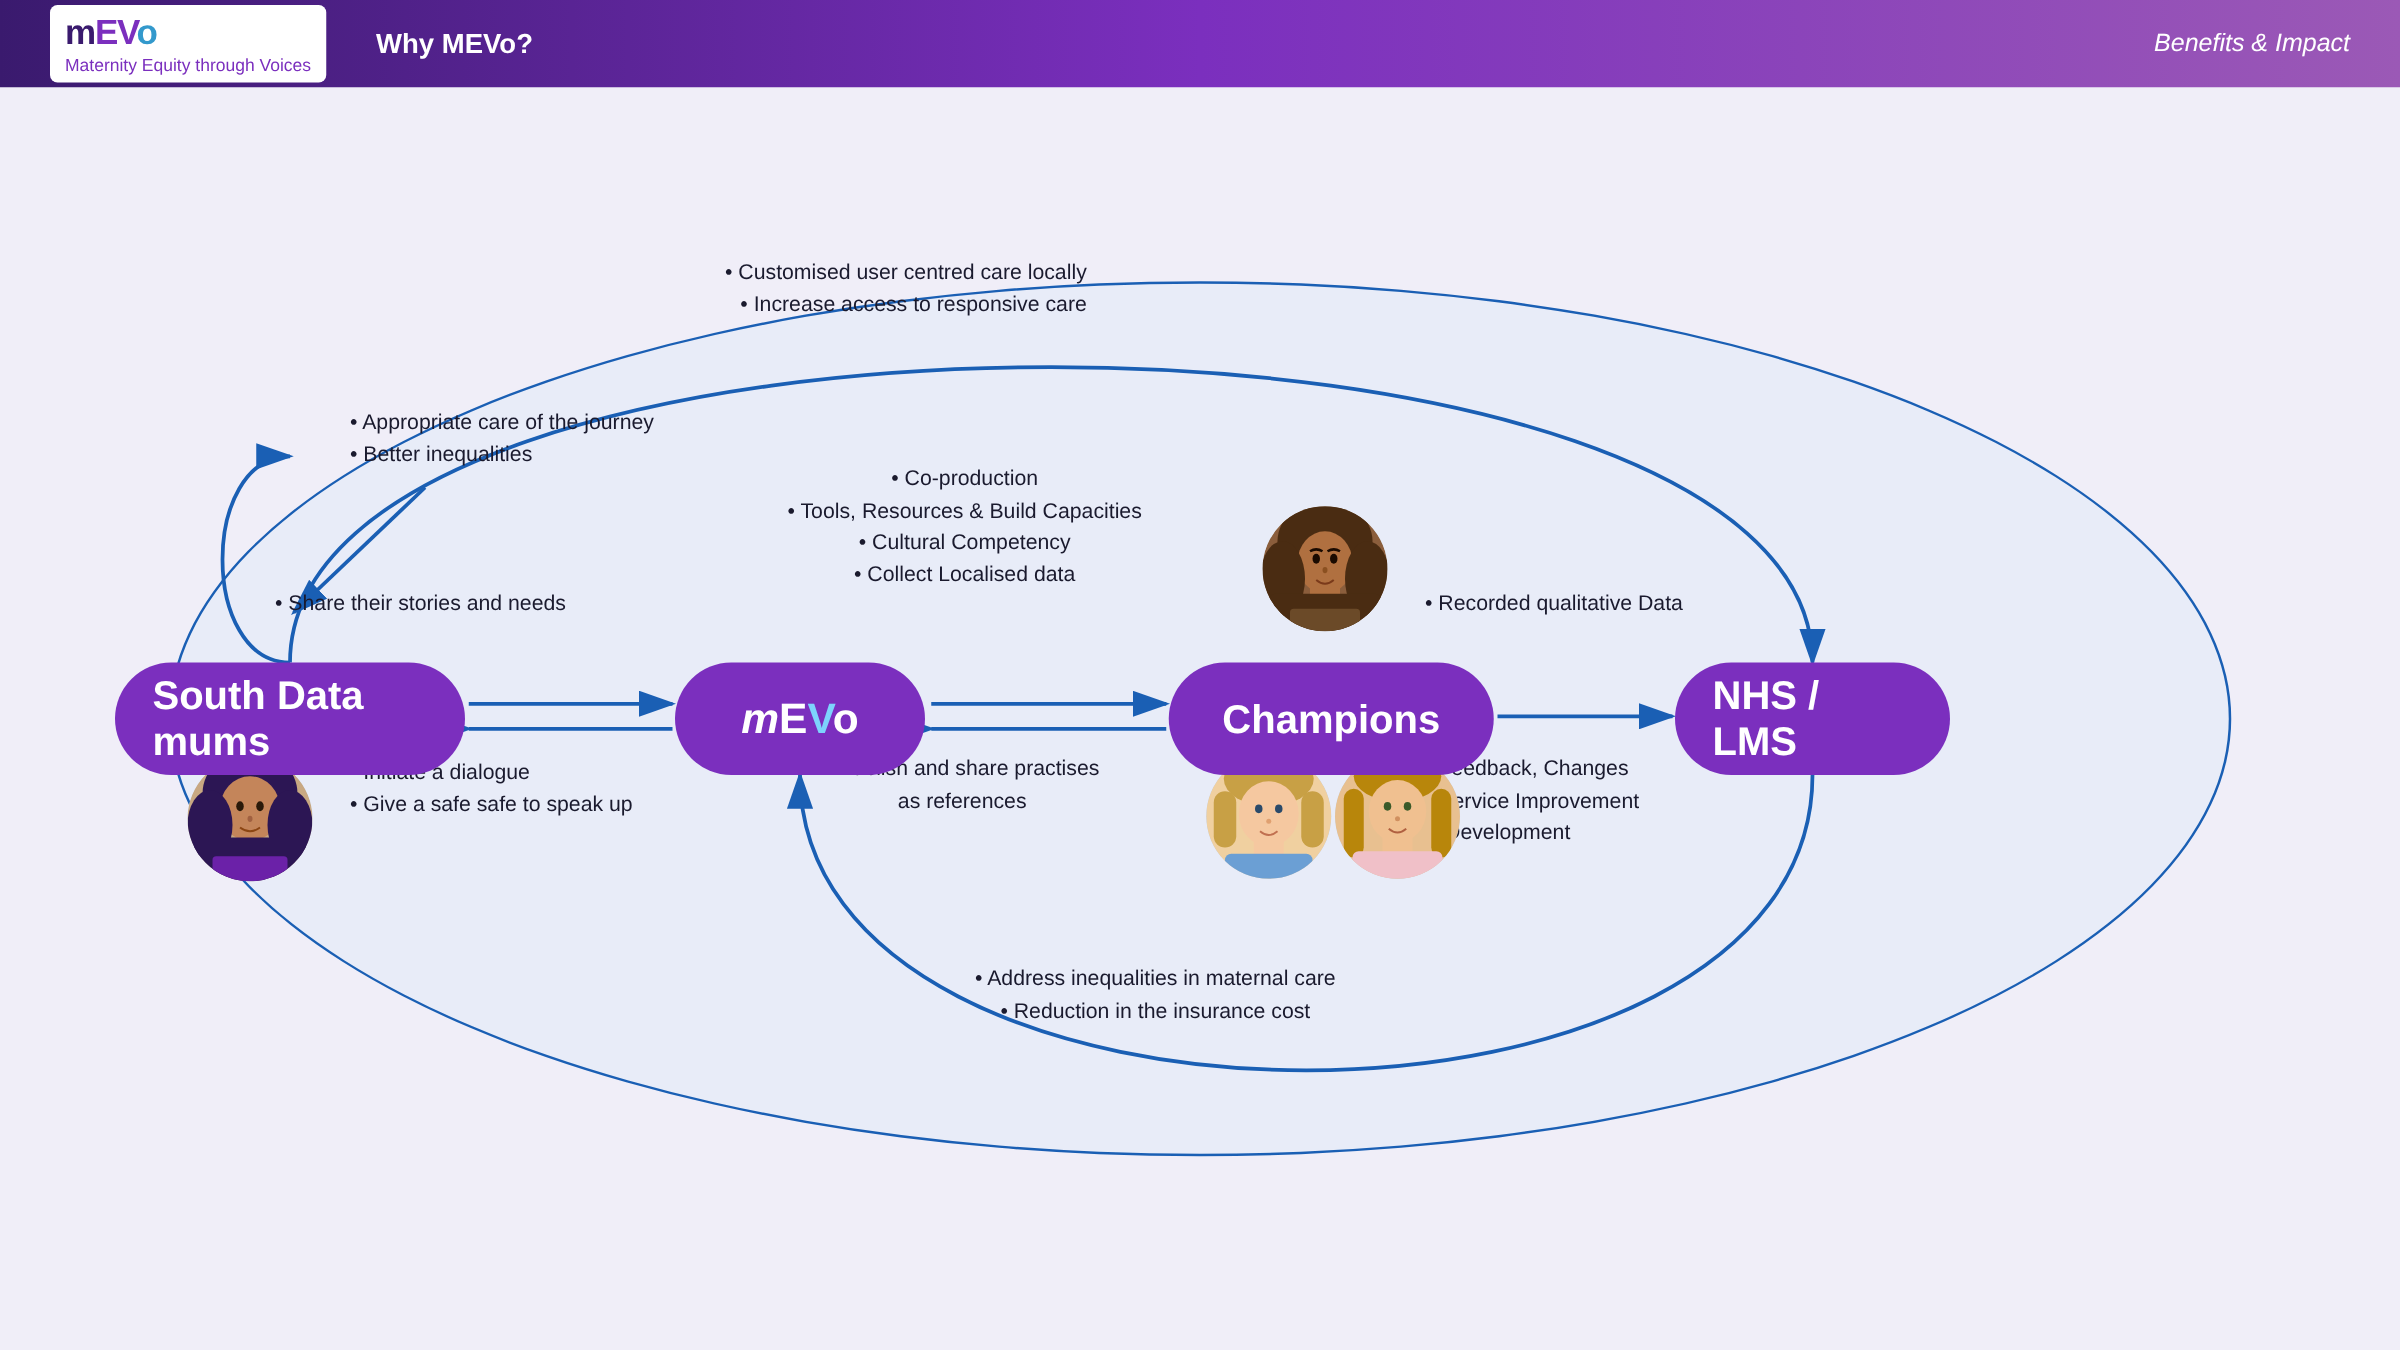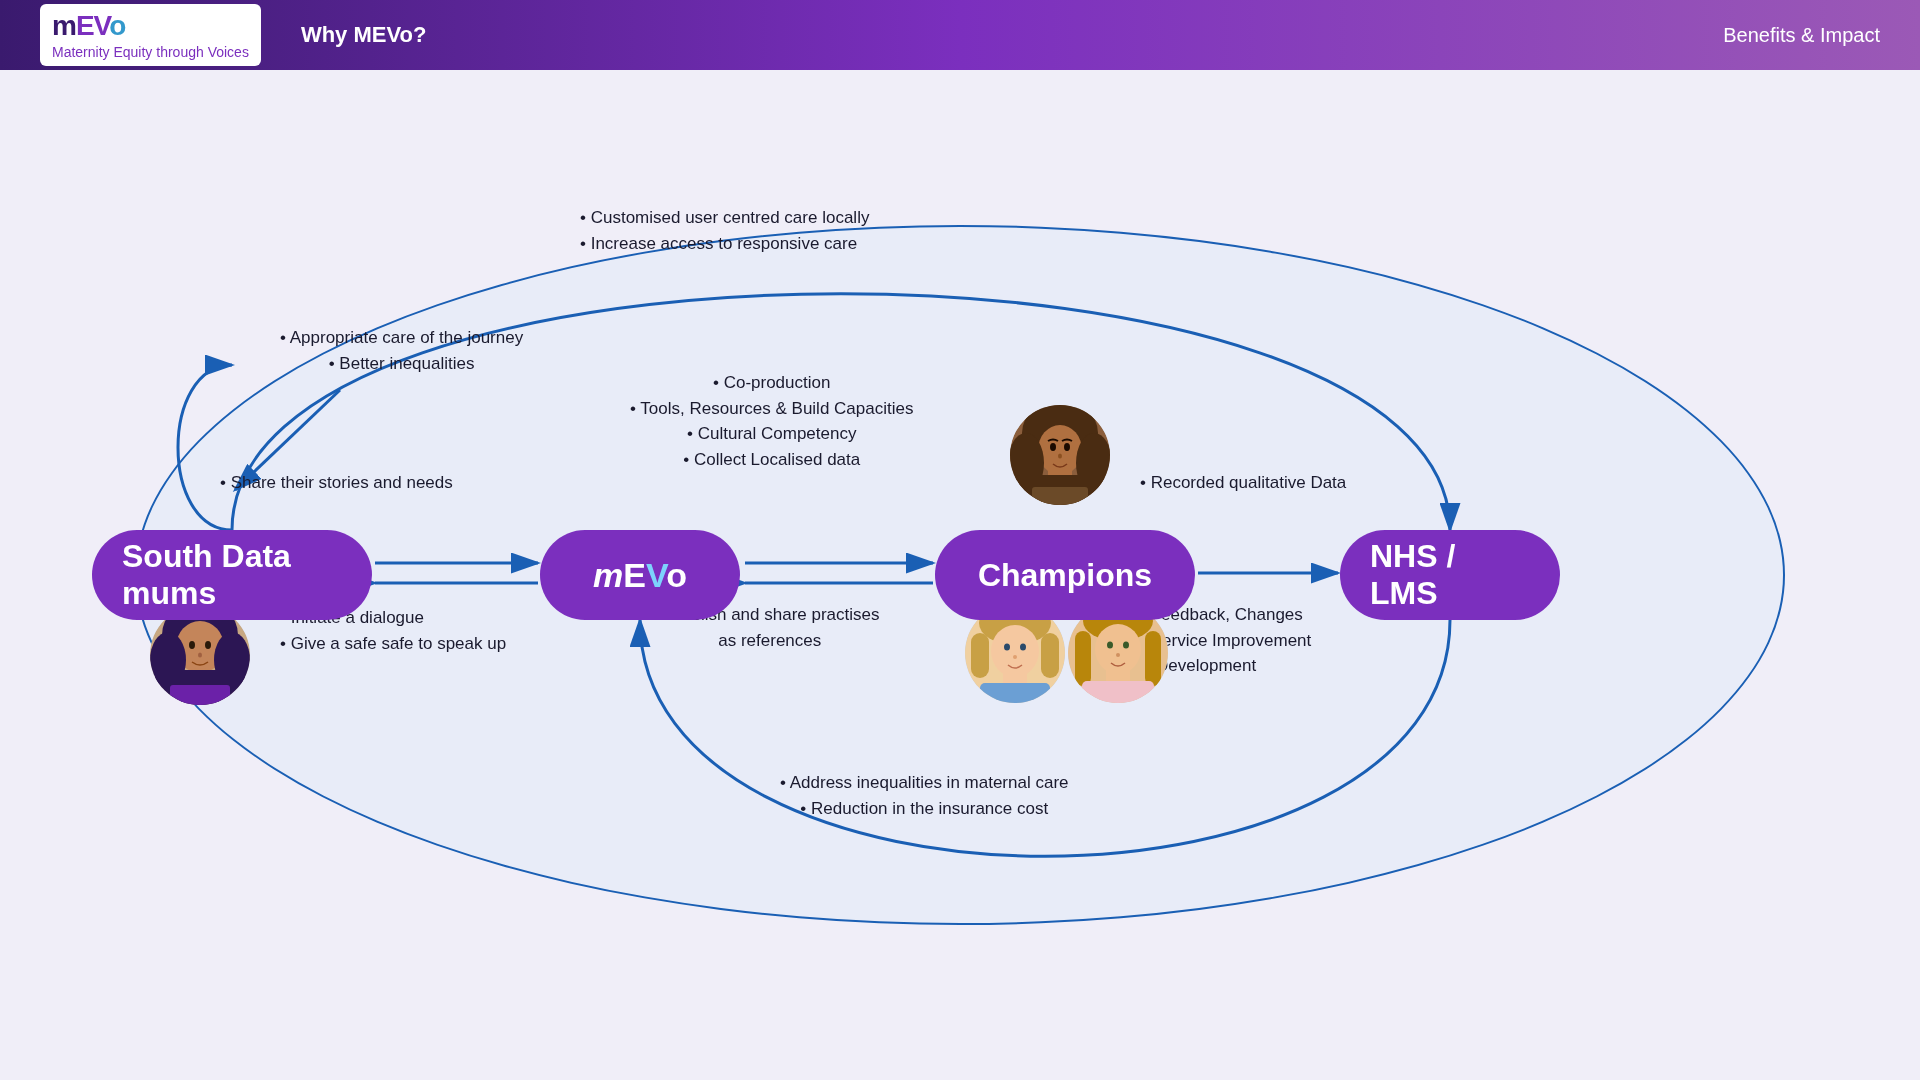--- a/index.html
+++ b/index.html
@@ -50,20 +50,21 @@
     }
     .nav-title {
       color: white;
       font-size: 22px;
       font-weight: 600;
     }
     .header-right {
       color: white;
       font-size: 20px;
       font-weight: 400;
+      font-style: italic;
     }
 
     
     #main {
       width: 100%;
       height: 1010px;
       background: #f0eef8;
       position: relative;
       display: flex;
       align-items: center;
@@ -245,26 +246,26 @@
     </div>
 
     <div class="node node-champions">
       <span>Champions</span>
     </div>
 
     <div class="node node-nhs">
       <span>NHS / LMS</span>
     </div>
 
-    <div class="label" style="top: 90px; left: 520px; text-align:left;">
+    <div class="label" style="top: 90px; left: 520px; text-align:right;">
       <div>• Customised user centred care locally</div>
       <div>• Increase access to responsive care</div>
     </div>
 
-    <div class="label" style="top: 210px; left: 220px; text-align: center;">
+    <div class="label" style="top: 210px; left: 220px;">
       <div>• Appropriate care of the journey</div>
       <div>• Better inequalities</div>
     </div>
 
     <div class="label" style="top: 255px; left: 570px; text-align: center;">
       <div>• Co-production</div>
       <div>• Tools, Resources &amp; Build Capacities</div>
       <div>• Cultural Competency</div>
       <div>• Collect Localised data</div>
     </div>

